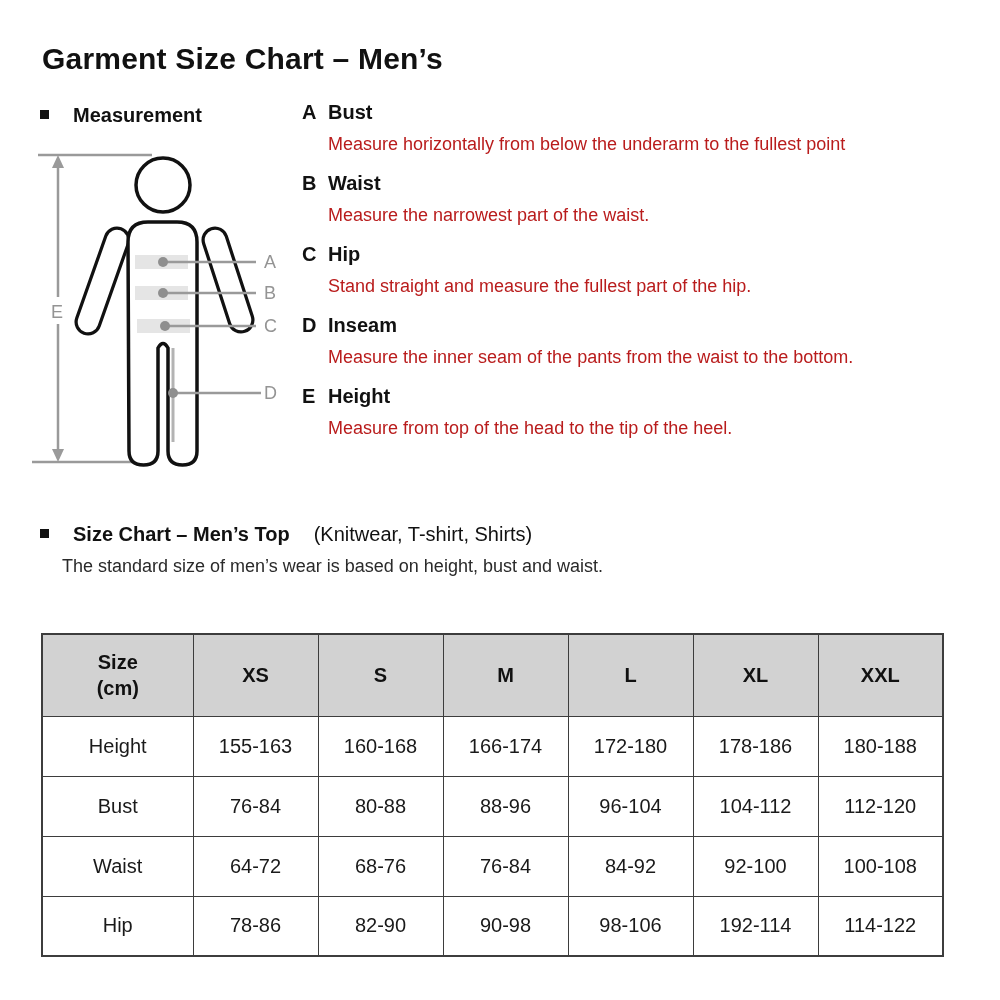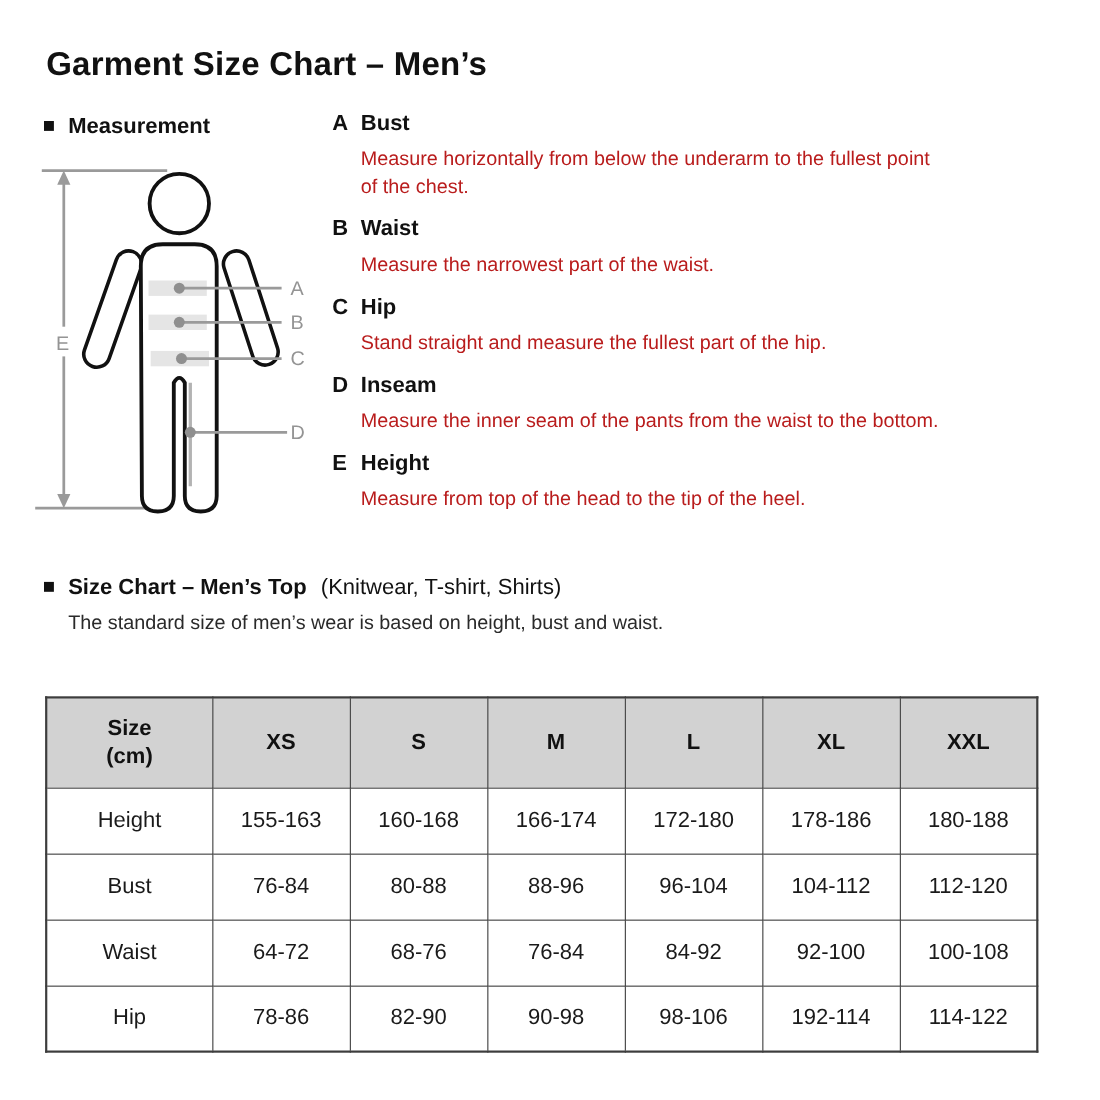--- a/index.html
+++ b/index.html
@@ -5,21 +5,21 @@
   html,body{margin:0;padding:0;background:#fff;}
   .page{
     position:relative;width:1000px;height:1000px;background:#ffffff;
     font-family:"Liberation Sans", sans-serif;color:#1a1a1a;overflow:hidden;
   }
   .page-title{
     position:absolute;left:42px;top:42px;margin:0;
     font-size:30px;font-weight:bold;letter-spacing:0.2px;color:#111;
   }
   .section-heading{
-    position:absolute;display:flex;align-items:flex-start;gap:13px;
+    position:absolute;display:flex;align-items:flex-start;gap:24px;
     font-size:20px;font-weight:bold;color:#111;line-height:24px;
   }
   .section-heading .bullet{
     width:9px;height:9px;background:#111;margin-top:7px;flex:0 0 auto;
   }
   #measurement-heading{left:40px;top:103px;}
   #sizechart-heading{left:40px;top:522px;}
   #sizechart-heading .heading-regular{font-weight:normal;margin-left:7px;}
   .section-subtitle{
     position:absolute;left:62px;top:556px;font-size:18px;color:#2a2a2a;
@@ -112,21 +112,20 @@
   </div>
 
   <div class="definitions">
 
     <div class="def-item">
       <div class="def-letter">A</div>
       <div class="def-body">
         <div class="def-term">Bust</div>
         <div class="def-desc">
           <div>Measure horizontally from below the underarm to the fullest point</div>
-          <div>of the chest.</div>
         </div>
       </div>
     </div>
 
     <div class="def-item">
       <div class="def-letter">B</div>
       <div class="def-body">
         <div class="def-term">Waist</div>
         <div class="def-desc">
           <div>Measure the narrowest part of the waist.</div>

